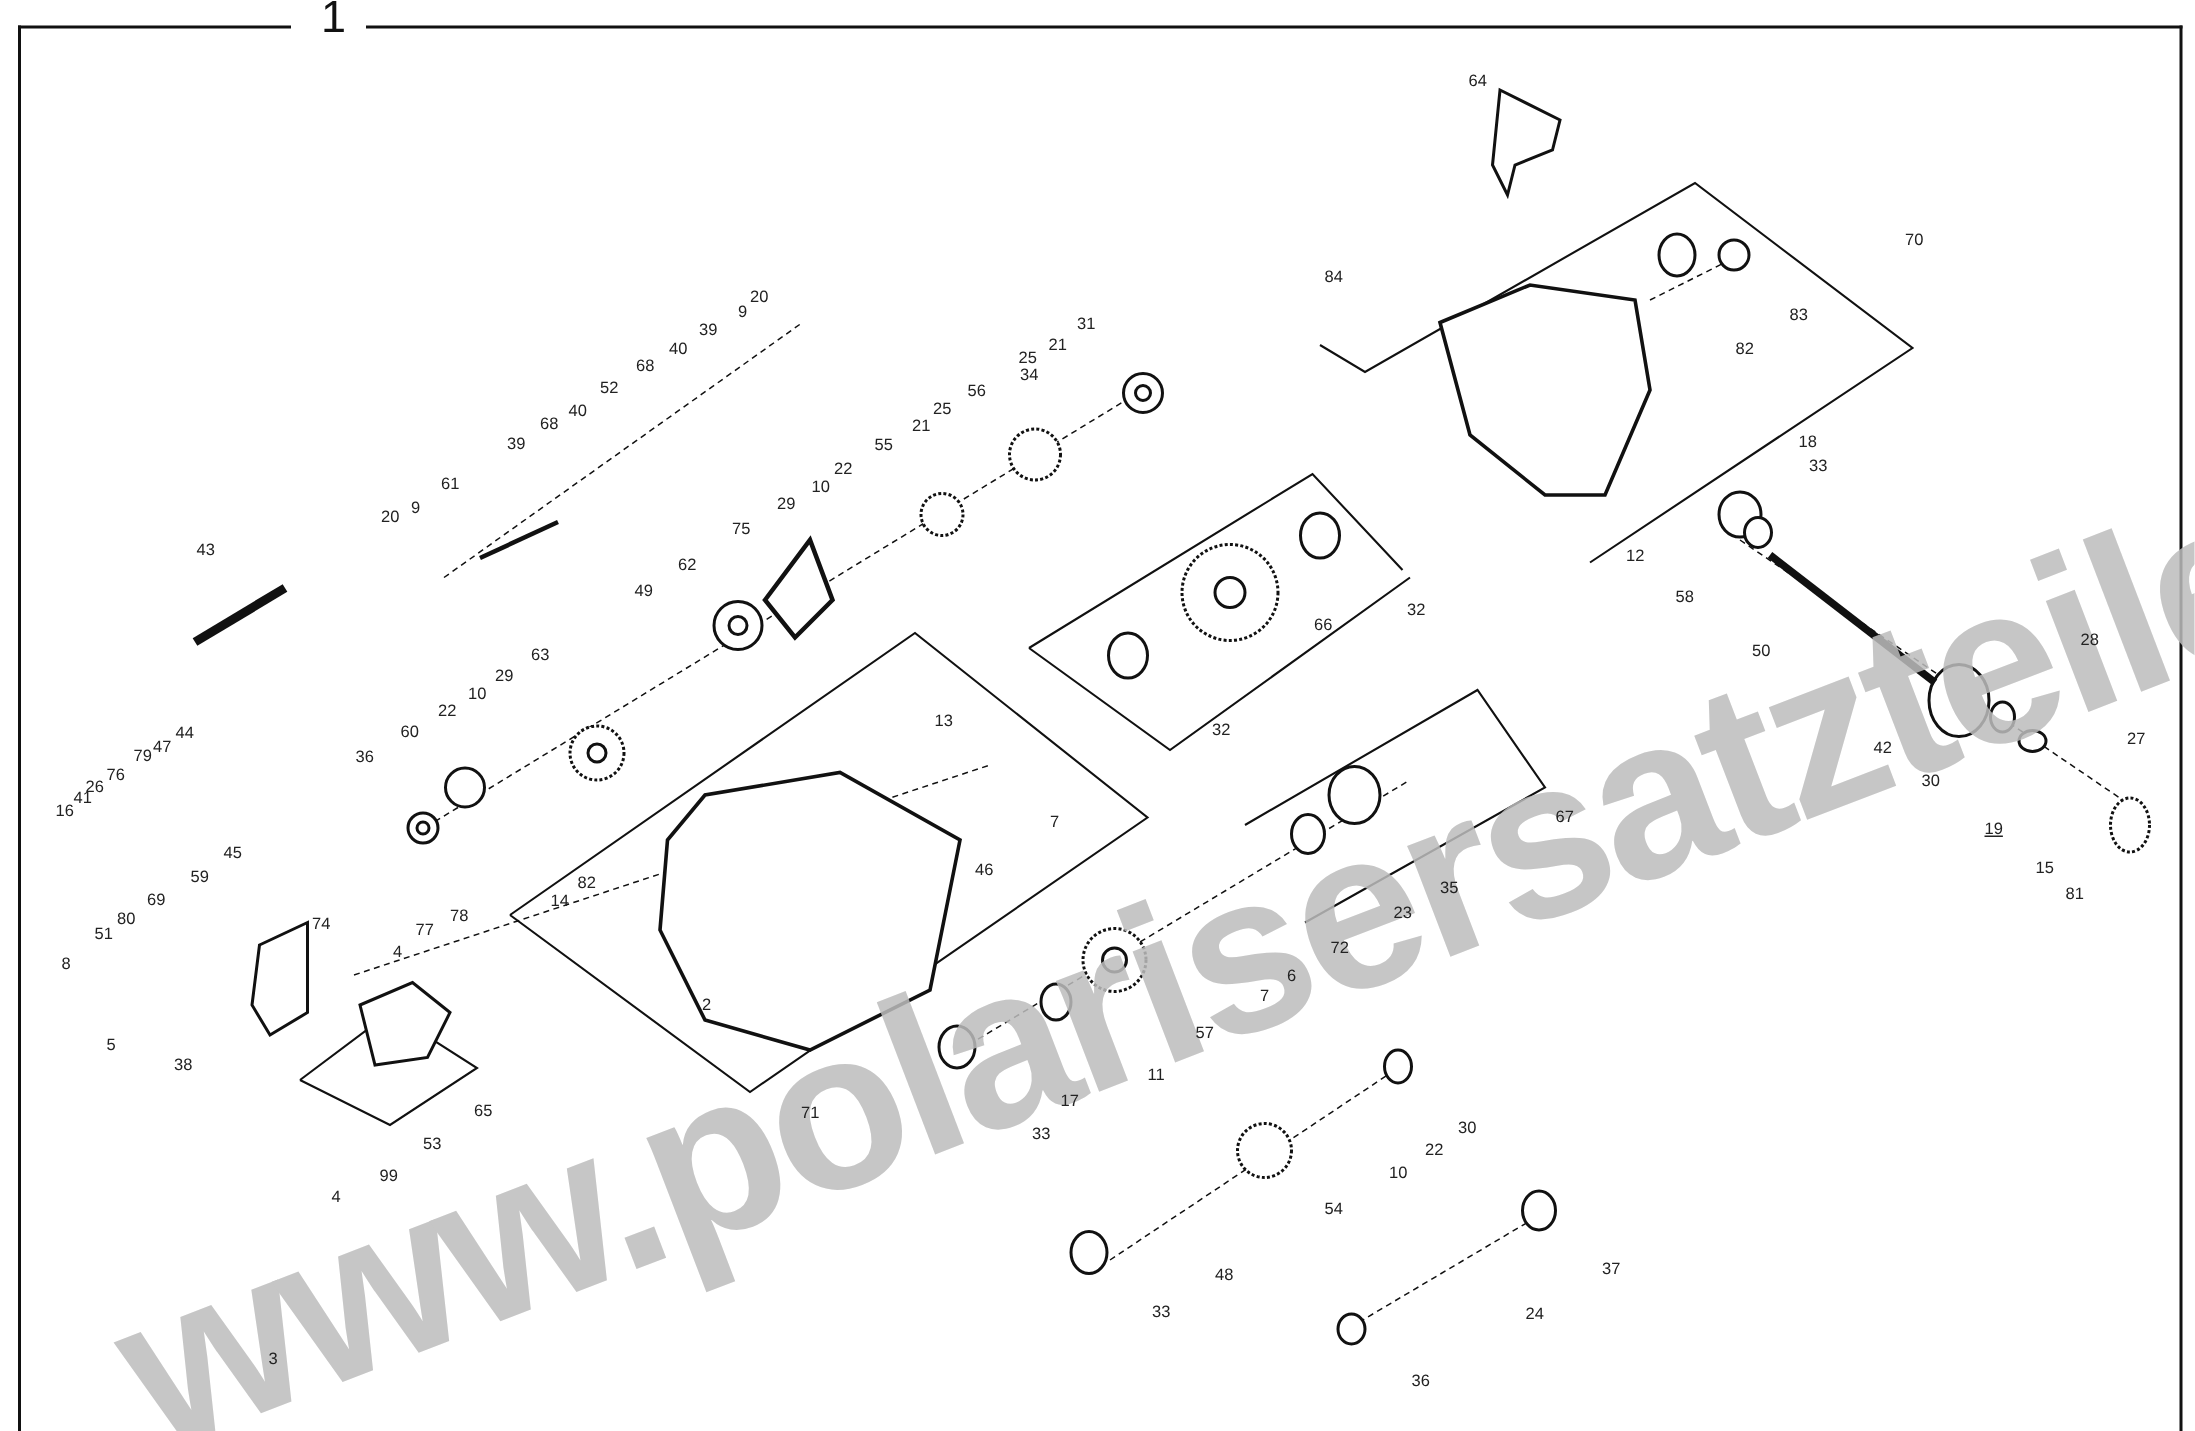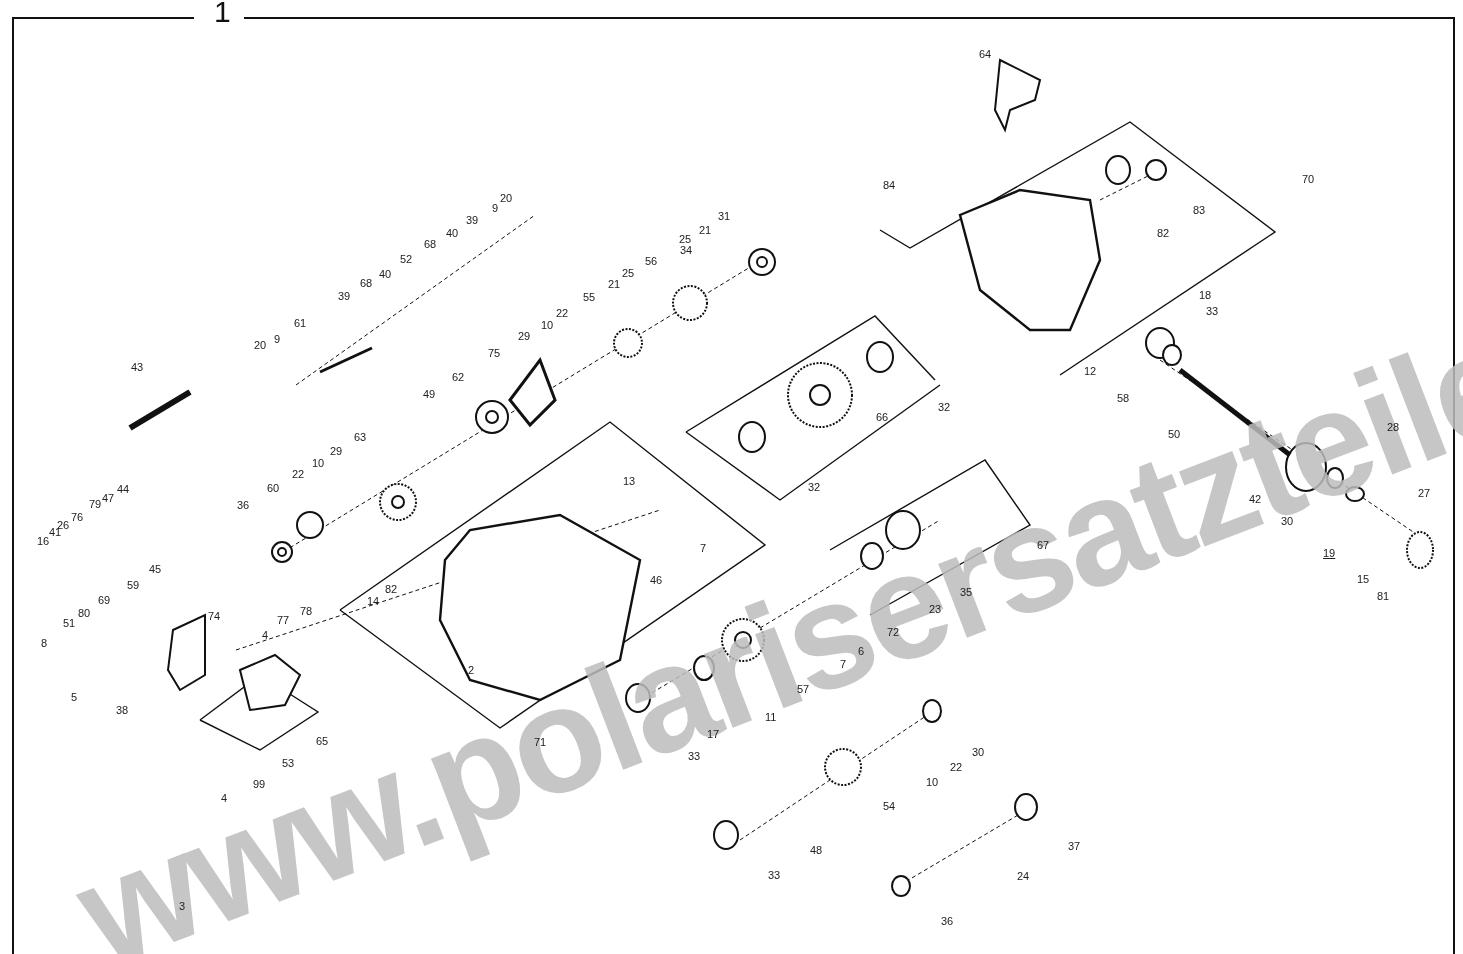--- a/index.html
+++ b/index.html
@@ -178,21 +178,21 @@
       <div class="callout" style="left: 950px; top: 761px;">22</div>
       <div class="callout" style="left: 926px; top: 776px;">10</div>
       <div class="callout" style="left: 883px; top: 800px;">54</div>
       <div class="callout" style="left: 810px; top: 844px;">48</div>
       <div class="callout" style="left: 768px; top: 869px;">33</div>
       <div class="callout" style="left: 1068px; top: 840px;">37</div>
       <div class="callout" style="left: 1017px; top: 870px;">24</div>
       <div class="callout" style="left: 941px; top: 915px;">36</div>
       <div class="callout" style="left: 979px; top: 48px;">64</div>
       <div class="callout" style="left: 883px; top: 179px;">84</div>
-      <div class="callout" style="left: 1270px; top: 173px; margin-left: 32px;">70</div>
+      <div class="callout" style="left: 1270px; top: 154px;">70</div>
       <div class="callout" style="left: 1193px; top: 204px;">83</div>
       <div class="callout" style="left: 1157px; top: 227px;">82</div>
       <div class="callout" style="left: 1199px; top: 289px;">18</div>
       <div class="callout" style="left: 1206px; top: 305px;">33</div>
       <div class="callout" style="left: 1084px; top: 365px;">12</div>
       <div class="callout" style="left: 1117px; top: 392px;">58</div>
       <div class="callout" style="left: 1168px; top: 428px;">50</div>
       <div class="callout" style="left: 1387px; top: 421px;">28</div>
       <div class="callout" style="left: 1249px; top: 493px;">42</div>
       <div class="callout" style="left: 1418px; top: 487px;">27</div>

